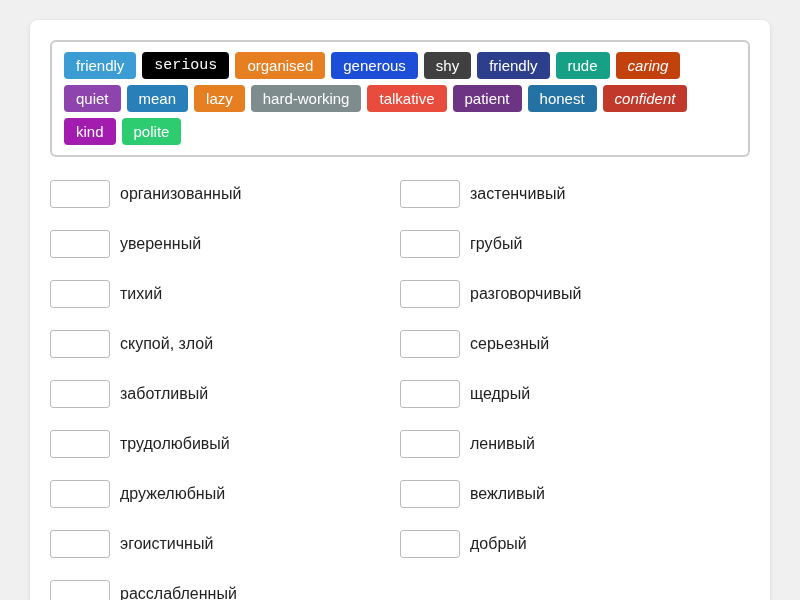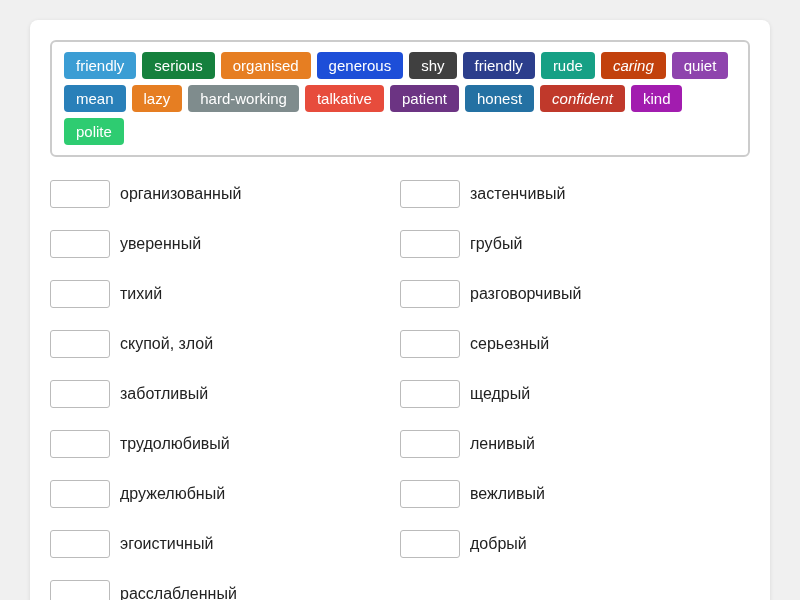--- a/index.html
+++ b/index.html
@@ -65,21 +65,21 @@
       font-size: 16px;
       color: #222;
     }
   </style>
 </head>
 <body>
 
 <div class="main-container">
   <div class="word-bank" id="word-bank-container">
       <span class="word-chip" style="background-color: rgb(59, 157, 212);">friendly</span>
-      <span class="word-chip" style="background-color: #15803d;">serious</span>
+      <span class="word-chip" style="background-color: #000000; font-family: Liberation Mono, monospace;">serious</span>
       <span class="word-chip" style="background-color: rgb(230, 126, 34);">organised</span>
       <span class="word-chip" style="background-color: #1d4ed8;">generous</span>
       <span class="word-chip" style="background-color: #404040;">shy</span>
       <span class="word-chip" style="background-color: rgb(44, 62, 140);">friendly</span>
       <span class="word-chip" style="background-color: rgb(22, 160, 133);">rude</span>
       <span class="word-chip" style="background-color: #c2410c; font-style: italic;">caring</span>
       <span class="word-chip" style="background-color: rgb(142, 68, 173);">quiet</span>
       <span class="word-chip" style="background-color: rgb(41, 128, 185);">mean</span>
       <span class="word-chip" style="background-color: rgb(230, 126, 34);">lazy</span>
       <span class="word-chip" style="background-color: rgb(127, 140, 141);">hard-working</span>

